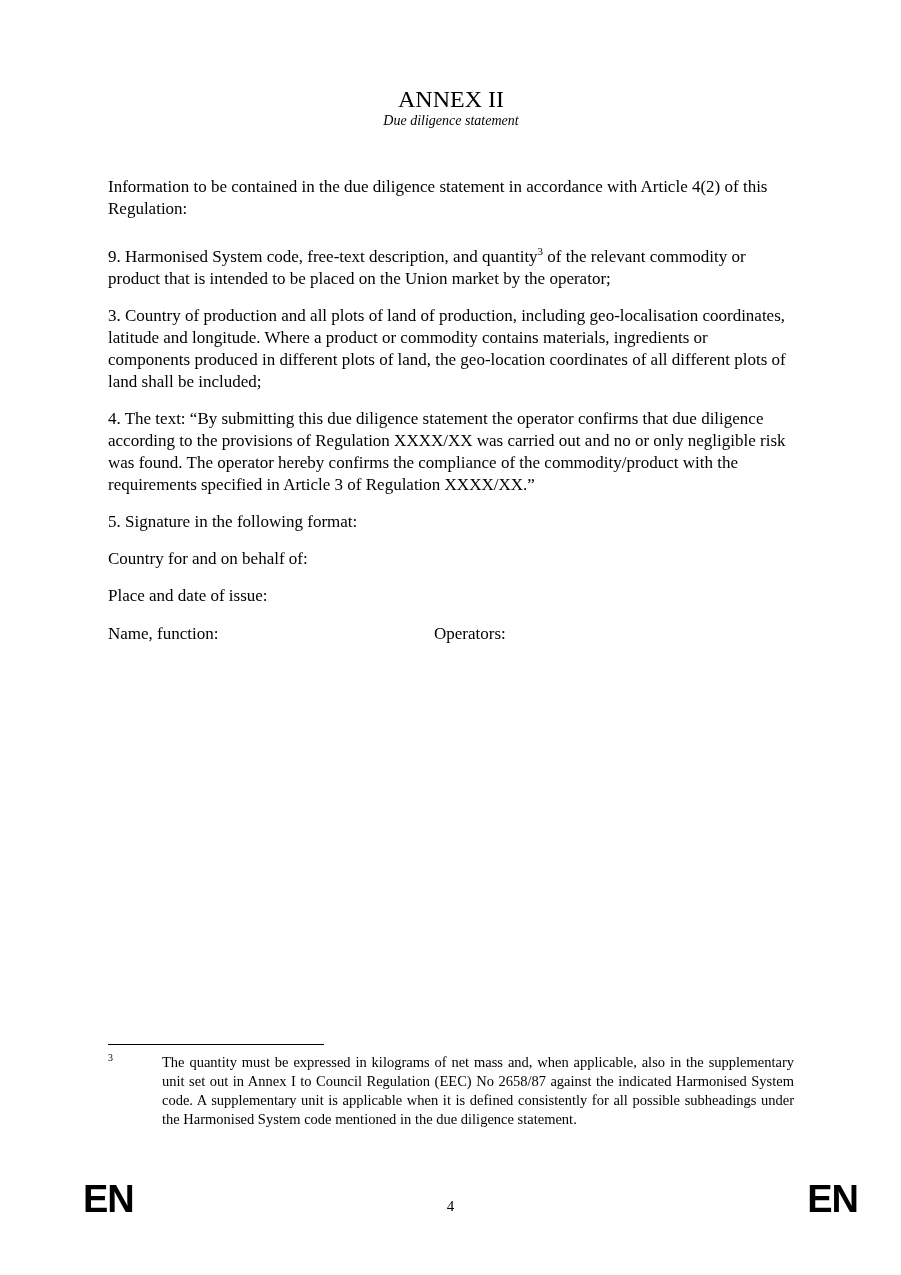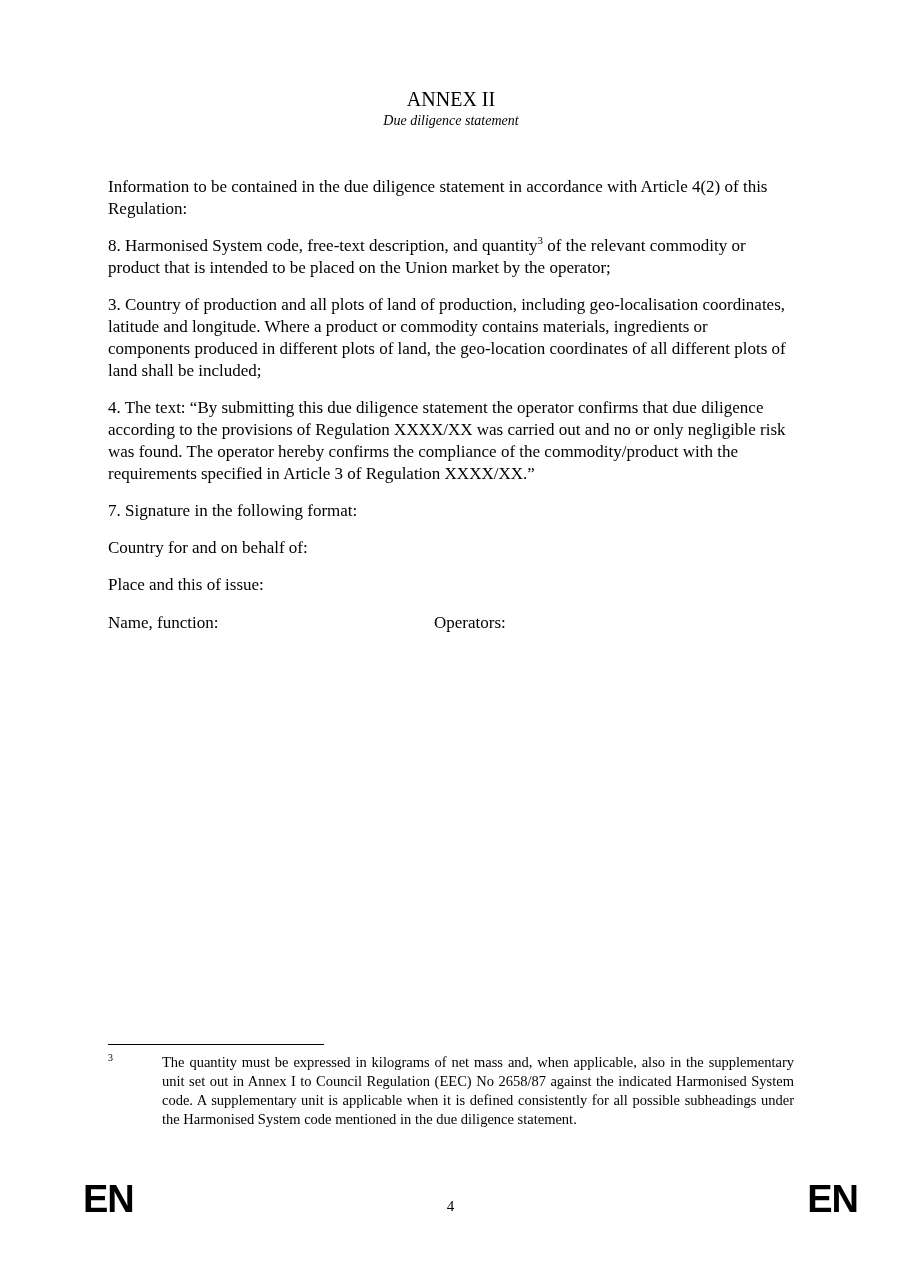--- a/index.html
+++ b/index.html
@@ -21,30 +21,30 @@
     left: 108px;
     top: 88px;
     width: 686px;
     font-size: 17px;
     line-height: 22px;
   }
   .title-block {
     text-align: center;
   }
   .annex-title {
-    font-size: 20px;
+    font-size: 24px;
     line-height: 22px;
   }
   .annex-subtitle {
     font-size: 14px;
     line-height: 22px;
     font-style: italic;
   }
   .intro {
-    margin: 44px 0 15px 0;
+    margin: 44px 0 26px 0;
   }
   .para {
     margin: 0 0 15px 0;
   }
   sup.fn-ref {
     font-size: 11px;
     line-height: 0;
     vertical-align: super;
   }
   .sig-row {
@@ -115,31 +115,31 @@
   <div class="doc-body">
 
     <div class="title-block">
       <div class="annex-title">ANNEX II</div>
       <div class="annex-subtitle">Due diligence statement</div>
     </div>
 
     <p class="intro">Information to be contained in the due diligence statement in accordance with Article 4(2) of this Regulation:</p>
 
 
-    <p class="para"><span>8. Harmonised System code, free-text description, and quantity</span><sup class="fn-ref">3</sup><span> of the relevant commodity or product that is intended to be placed on the Union market by the operator;</span></p>
+    <p class="para"><span>9. Harmonised System code, free-text description, and quantity</span><sup class="fn-ref">3</sup><span> of the relevant commodity or product that is intended to be placed on the Union market by the operator;</span></p>
 
     <p class="para">3. Country of production and all plots of land of production, including geo-localisation coordinates, latitude and longitude. Where a product or commodity contains materials, ingredients or components produced in different plots of land, the geo-location coordinates of all different plots of land shall be included;</p>
 
     <p class="para">4. The text: “By submitting this due diligence statement the operator confirms that due diligence according to the provisions of Regulation XXXX/XX was carried out and no or only negligible risk was found. The operator hereby confirms the compliance of the commodity/product with the requirements specified in Article 3 of Regulation XXXX/XX.”</p>
 
-    <p class="para">7. Signature in the following format:</p>
+    <p class="para">5. Signature in the following format:</p>
 
     <p class="para">Country for and on behalf of:</p>
 
-    <p class="para">Place and this of issue:</p>
+    <p class="para">Place and date of issue:</p>
 
     <div class="sig-row">
       <span class="sig-name-label">Name, function:</span>
       <span>Operators:</span>
     </div>
 
   </div>
 
   <div class="footnotes">
     <div class="footnote-rule"></div>

